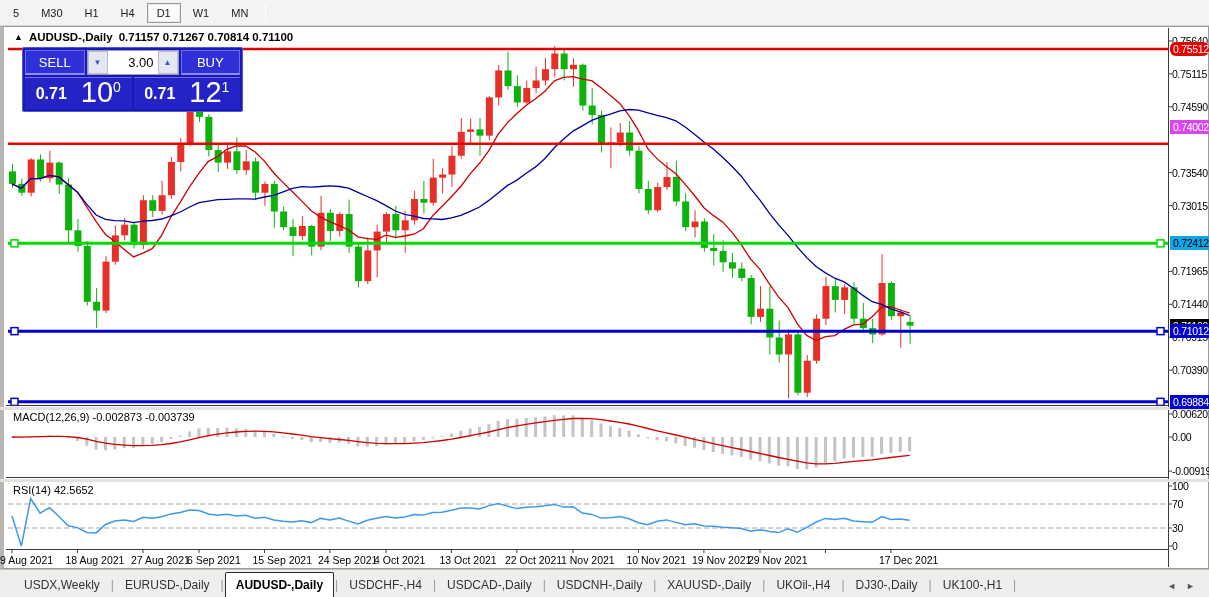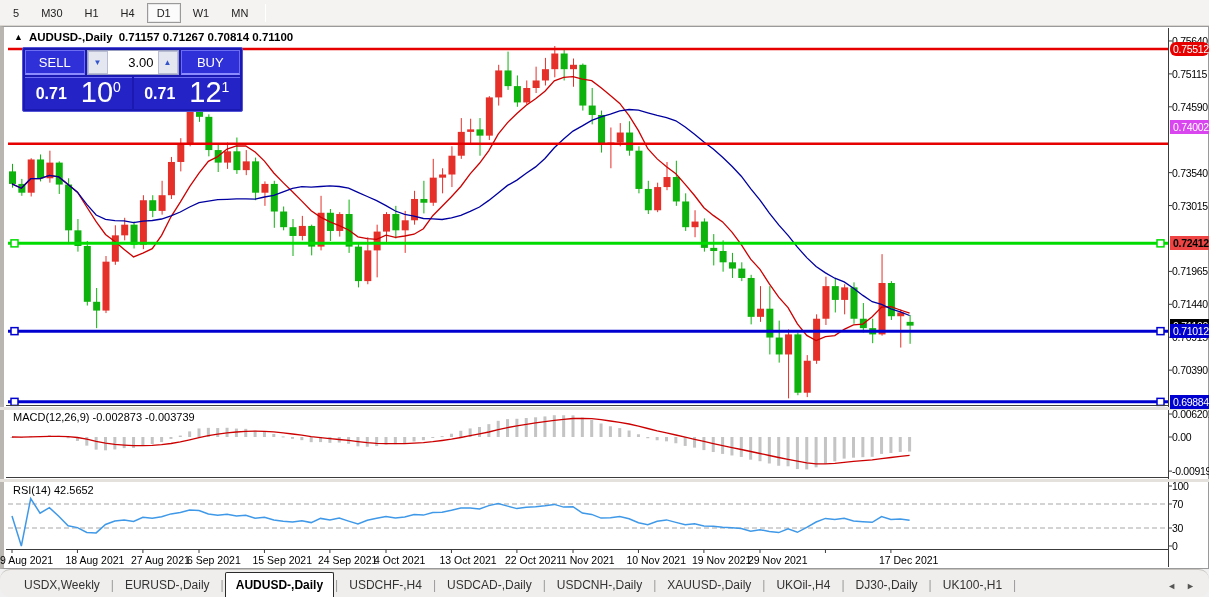--- a/index.html
+++ b/index.html
@@ -37,21 +37,21 @@
   .badge { position:absolute; left:1170px; width:39px; font-size:10.5px; letter-spacing:-0.3px; padding:1px 1px 1px 3px; z-index:3; }
   .scale-label { position:absolute; left:1172px; font-size:10.5px; color:#000; letter-spacing:-0.3px; white-space:nowrap; }
 
   
   .ind-label { position:absolute; left:13px; font-size:11px; color:#000; z-index:4; }
 
   
   .date-label { position:absolute; font-size:10.5px; color:#000; white-space:nowrap; z-index:2; }
 
   
-  .tabbar { position:absolute; left:0; top:569px; width:1209px; height:28px; background:#efeeec; border-top:1px solid #c5c2be; display:flex; align-items:flex-end; padding-left:14px;border-radius:10px; }
+  .tabbar { position:absolute; left:0; top:569px; width:1209px; height:28px; background:#efeeec; border-top:1px solid #c5c2be; display:flex; align-items:flex-end; padding-left:14px; }
   .tab { padding:4px 10px 5px 10px; font-size:12px; color:#333; cursor:pointer; white-space:nowrap; }
   .tab.active { background:#ffffff; border:1px solid #2b2b2b; border-bottom:none; font-weight:bold; color:#000; padding-top:5px; border-radius:2px 2px 0 0; }
   .tab-sep { color:#999; padding:4px 1px 5px 1px; font-size:12px; }
   .tab-nav { margin-left:auto; display:flex; gap:10px; padding:4px 14px 6px 4px; color:#555; font-size:9px; }
   .tab-nav span { cursor:pointer; }
 </style>
 </head>
 <body>
 
 <div class="toolbar" id="toolbar">
@@ -457,21 +457,21 @@
     <div class="axis-label" style="top: 100.806px;">0.74590</div>
     <div class="axis-label" style="top: 166.64px;">0.73540</div>
     <div class="axis-label" style="top: 199.557px;">0.73015</div>
     <div class="axis-label" style="top: 265.391px;">0.71965</div>
     <div class="axis-label" style="top: 298.308px;">0.71440</div>
     <div class="axis-label" style="top: 331.225px;">0.70915</div>
     <div class="axis-label" style="top: 364.142px;">0.70390</div>
     <div class="badge" style="top: 318.626px; background: rgb(0, 0, 0); color: rgb(255, 255, 255); z-index: 2;">0.71100</div>
     <div class="badge" style="top: 41.9978px; background: rgb(230, 0, 0); color: rgb(255, 255, 255); border-radius: 6px;">0.75512</div>
     <div class="badge" style="top: 120px; background: #d946ef; color: rgb(255, 255, 255);">0.74002</div>
-    <div class="badge" style="top: 236.365px; background: #ef4444; color: rgb(0, 0, 0); font-weight: bold;">0.72412</div>
+    <div class="badge" style="top: 236.365px; background: #0ea5e9; color: rgb(0, 0, 0);">0.72412</div>
     <div class="badge" style="top: 324.144px; background: rgb(0, 0, 208); color: rgb(255, 255, 255);">0.71012</div>
     <div class="badge" style="top: 394.868px; background: rgb(0, 0, 208); color: rgb(255, 255, 255);">0.69884</div>
     <div class="scale-label" style="top: 408px;">0.006201</div>
     <div class="scale-label" style="top: 431px;">0.00</div>
     <div class="scale-label" style="top: 465.112px;">-0.009197</div>
     <div class="scale-label" style="top: 480px;">100</div>
     <div class="scale-label" style="top: 498px;">70</div>
     <div class="scale-label" style="top: 522px;">30</div>
     <div class="scale-label" style="top: 540px;">0</div>
   </div>

